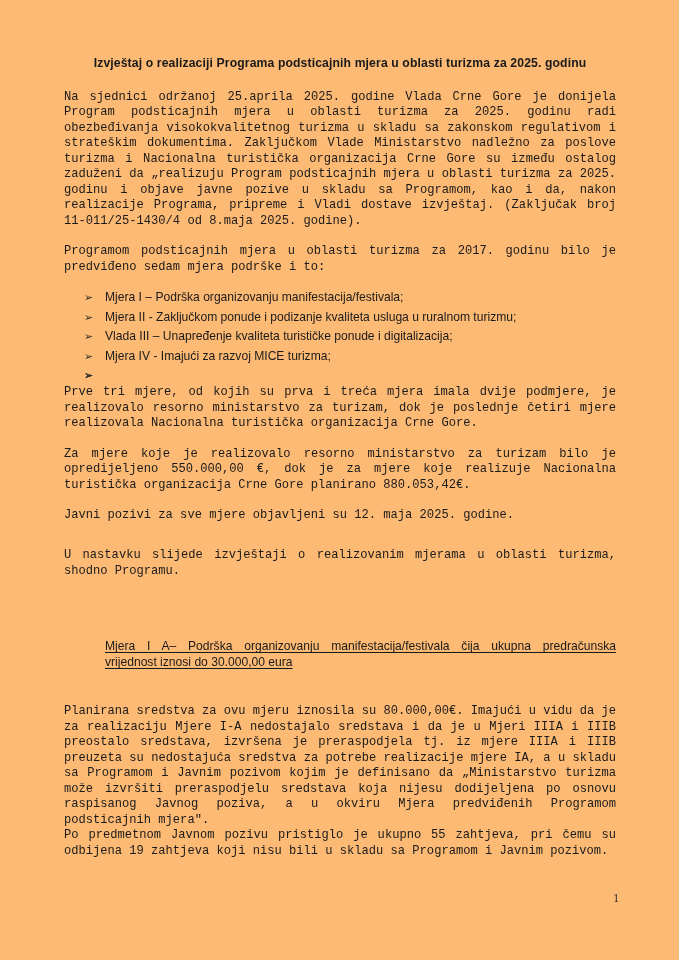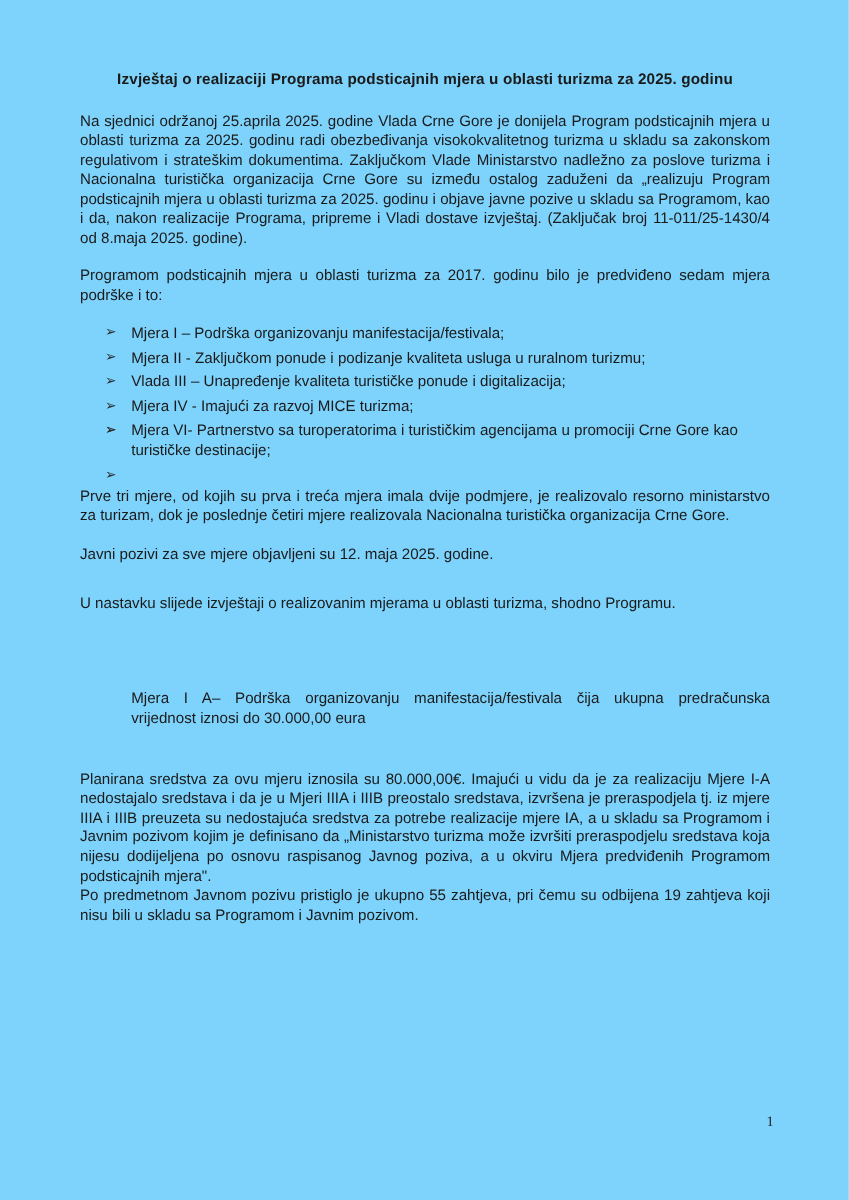--- a/index.html
+++ b/index.html
@@ -15,41 +15,42 @@
     font-family: "Liberation Sans", sans-serif;
     color: #1a1a1a;
     overflow: hidden;
   }
 
   .page {
     position: absolute;
     top: 0; left: 0;
     width: 679px;
     height: 960px;
-    background: #7dd3fc;
+    background: #fdba74;
     box-sizing: border-box;
     padding: 56px 63px 0 64px;
   }
 
   .doc-title {
     font-size: 12.2px;
     font-weight: bold;
     text-align: center;
     line-height: 1.28;
     margin: 0 0 18px 0;
     letter-spacing: 0.01em;
   }
 
   p.para {
     font-size: 12.1px;
     line-height: 1.285;
     text-align: justify;
     text-justify: inter-word;
     margin: 0 0 15px 0;
     hyphens: none;
+    font-family: Liberation Mono, monospace;
   }
 
   p.para.nogap {
     margin-bottom: 0;
   }
 
   .spacer-sm { height: 9px; }
   .spacer-md { height: 17px; }
   .spacer-lg { height: 34px; }
   .spacer-xl { height: 44px; }
@@ -76,20 +77,21 @@
     font-size: 11px;
     line-height: 1.42;
     color: #2b2b2b;
   }
 
   .section-heading {
     font-size: 12.1px;
     line-height: 1.33;
     text-align: justify;
     text-justify: inter-word;
+    text-decoration: underline;
     text-underline-offset: 2px;
     margin: 0;
     padding-left: 41px;
   }
   .section-heading > span.sh-line {
     display: block;
   }
   .section-heading > span.sh-line.just {
     text-align: justify;
     text-align-last: justify;
@@ -130,31 +132,31 @@
     </li>
     <li>
       <span class="bullet">➢</span>
       <span>Mjera IV - Imajući za razvoj MICE turizma;</span>
     </li>
     <li>
       <span class="bullet">➢</span>
     </li>
     <li>
       <span class="bullet">➢</span>
-      <span>Mjera VI- Partnerstvo sa turoperatorima i turističkim agencijama u promociji Crne Gore kao turističke destinacije;</span>
     </li>
     <li>
       <span class="bullet">➢</span>
     </li>
   </ul>
 
   <div class="spacer-md"></div>
 
   <p class="para">Prve tri mjere, od kojih su prva i treća mjera imala dvije podmjere, je realizovalo resorno ministarstvo za turizam, dok je poslednje četiri mjere realizovala Nacionalna turistička organizacija Crne Gore.</p>
 
+  <p class="para">Za mjere koje je realizovalo resorno ministarstvo za turizam bilo je opredijeljeno 550.000,00 €, dok je za mjere koje realizuje Nacionalna turistička organizacija Crne Gore planirano 880.053,42€.</p>
 
   <p class="para">Javni pozivi za sve mjere objavljeni su 12. maja 2025. godine.</p>
 
   <div class="spacer-sm"></div>
 
   <p class="para">U nastavku slijede izvještaji o realizovanim mjerama u oblasti turizma, shodno Programu.</p>
 
   <div class="spacer-xl"></div>
 
   <div class="section-heading">

